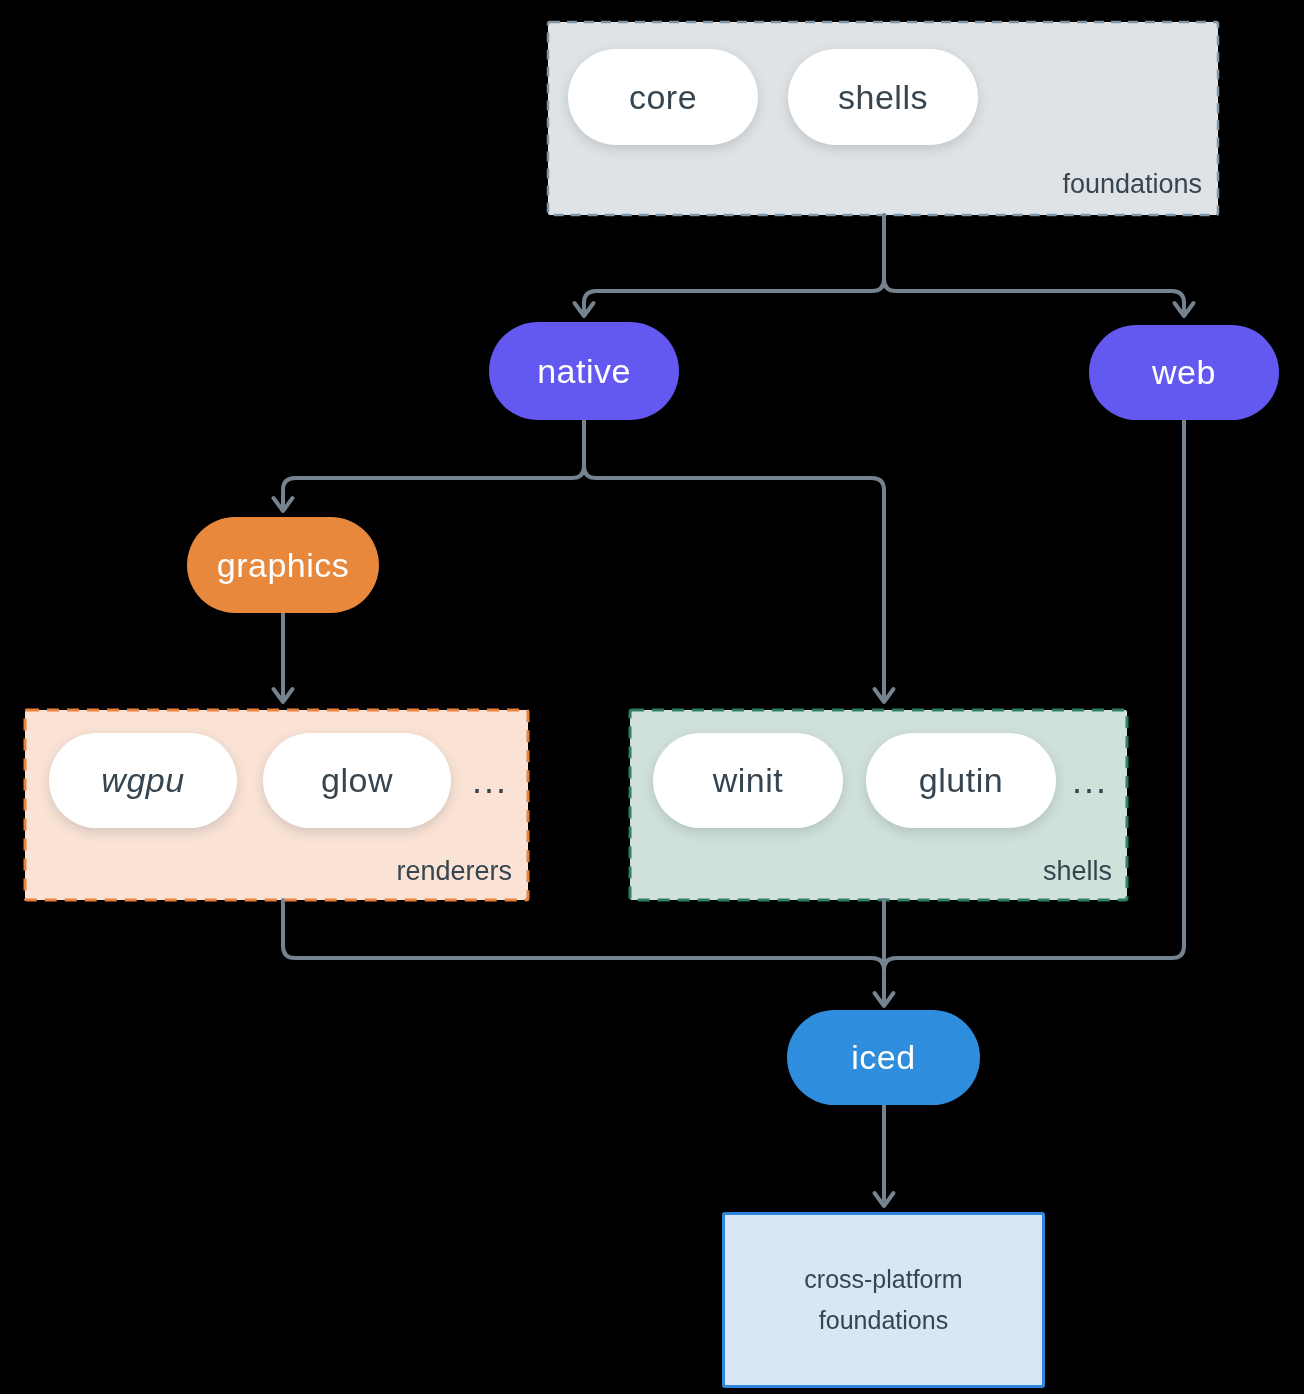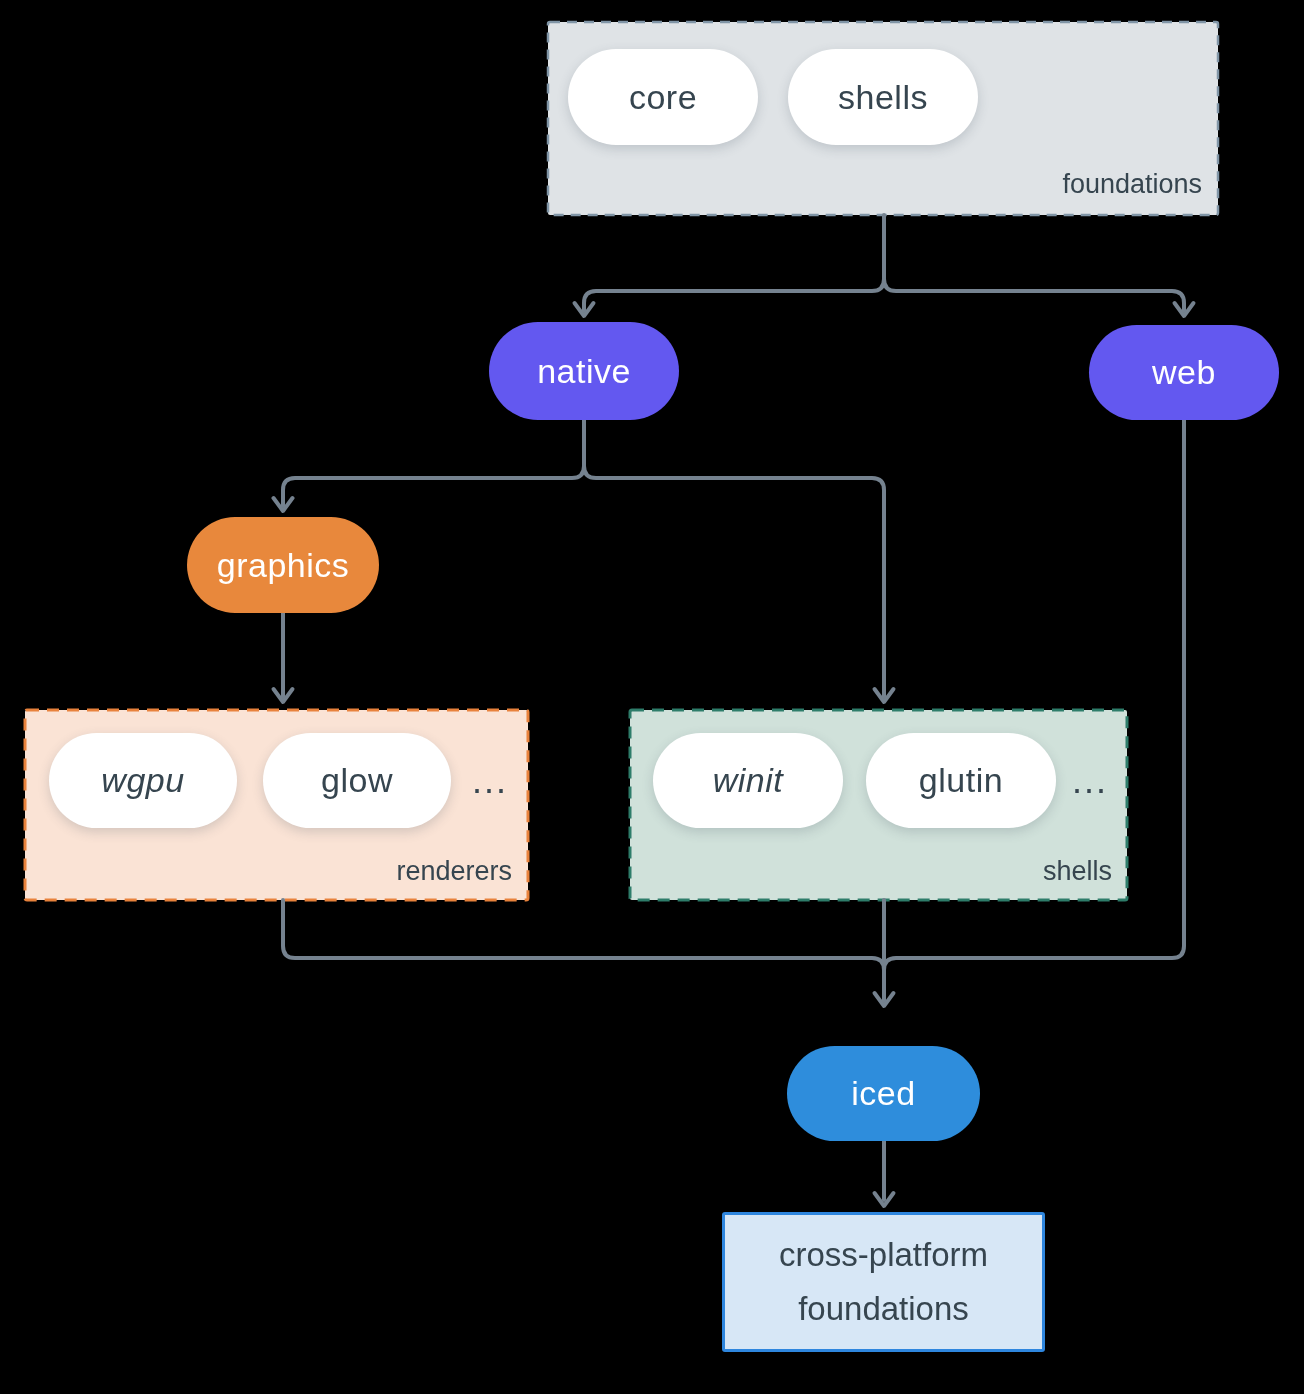--- a/index.html
+++ b/index.html
@@ -27,24 +27,24 @@
     position:absolute;border-radius:999px;display:flex;align-items:center;justify-content:center;
     font-size:34px;letter-spacing:.5px;
   }
   .pill.white{background:var(--white-pill);color:var(--ink);box-shadow:0 4px 12px rgba(60,75,90,.20);}
   .pill.purple{background:var(--purple);color:#ffffff;}
   .pill.orange{background:var(--orange);color:#fff;}
   .pill.blue{background:var(--blue);color:#fff;}
   .group-label{position:absolute;color:var(--ink);font-size:27px;text-align:right;line-height:30px;}
   .ellipsis{position:absolute;color:var(--ink);font-size:36px;letter-spacing:2px;display:flex;align-items:center;justify-content:center;}
   .app-box{
-    position:absolute;left:722px;top:1212px;width:323px;height:140px;box-sizing:border-box;
+    position:absolute;left:722px;top:1212px;width:323px;height:176px;box-sizing:border-box;
     background:var(--app-bg);border:3px solid var(--app-border);border-radius:3px;
     display:flex;flex-direction:column;align-items:center;justify-content:center;
-    color:var(--ink);font-size:33px;line-height:1.64;
+    color:var(--ink);font-size:25px;line-height:1.64;
   }
 </style>
 </head>
 <body>
 
 <div class="canvas">
 
   <svg class="layer" width="1304" height="1394" viewBox="0 0 1304 1394">
 
     <rect class="grp-foundations" x="548" y="22" width="670" height="193" rx="2"></rect>
@@ -82,25 +82,25 @@
   <div class="pill purple" style="left:489px;top:322px;width:190px;height:98px;">native</div>
   <div class="pill purple" style="left:1089px;top:325px;width:190px;height:95px;">web</div>
 
   <div class="pill orange" style="left:187px;top:517px;width:192px;height:96px;">graphics</div>
 
   <div class="pill white" style="left:49px;top:733px;width:188px;height:95px;font-style:italic;">wgpu</div>
   <div class="pill white" style="left:263px;top:733px;width:188px;height:95px;">glow</div>
   <div class="ellipsis" style="left:455px;top:745px;width:70px;height:72px;">...</div>
   <div class="group-label" style="left:260px;top:856px;width:252px;">renderers</div>
 
-  <div class="pill white" style="left:653px;top:733px;width:190px;height:95px;font-style:italic;">winit</div>
+  <div class="pill white" style="left:653px;top:733px;width:190px;height:95px;">winit</div>
   <div class="pill white" style="left:866px;top:733px;width:190px;height:95px;">glutin</div>
   <div class="ellipsis" style="left:1055px;top:745px;width:70px;height:72px;">...</div>
   <div class="group-label" style="left:860px;top:856px;width:252px;">shells</div>
 
-  <div class="pill blue" style="left:787px;top:1010px;width:193px;height:95px;margin-top:36px;">iced</div>
+  <div class="pill blue" style="left:787px;top:1010px;width:193px;height:95px;">iced</div>
 
   <div class="app-box">
     <span>cross-platform</span>
     <span>foundations</span>
   </div>
 
 </div>
 
 </body></html>

